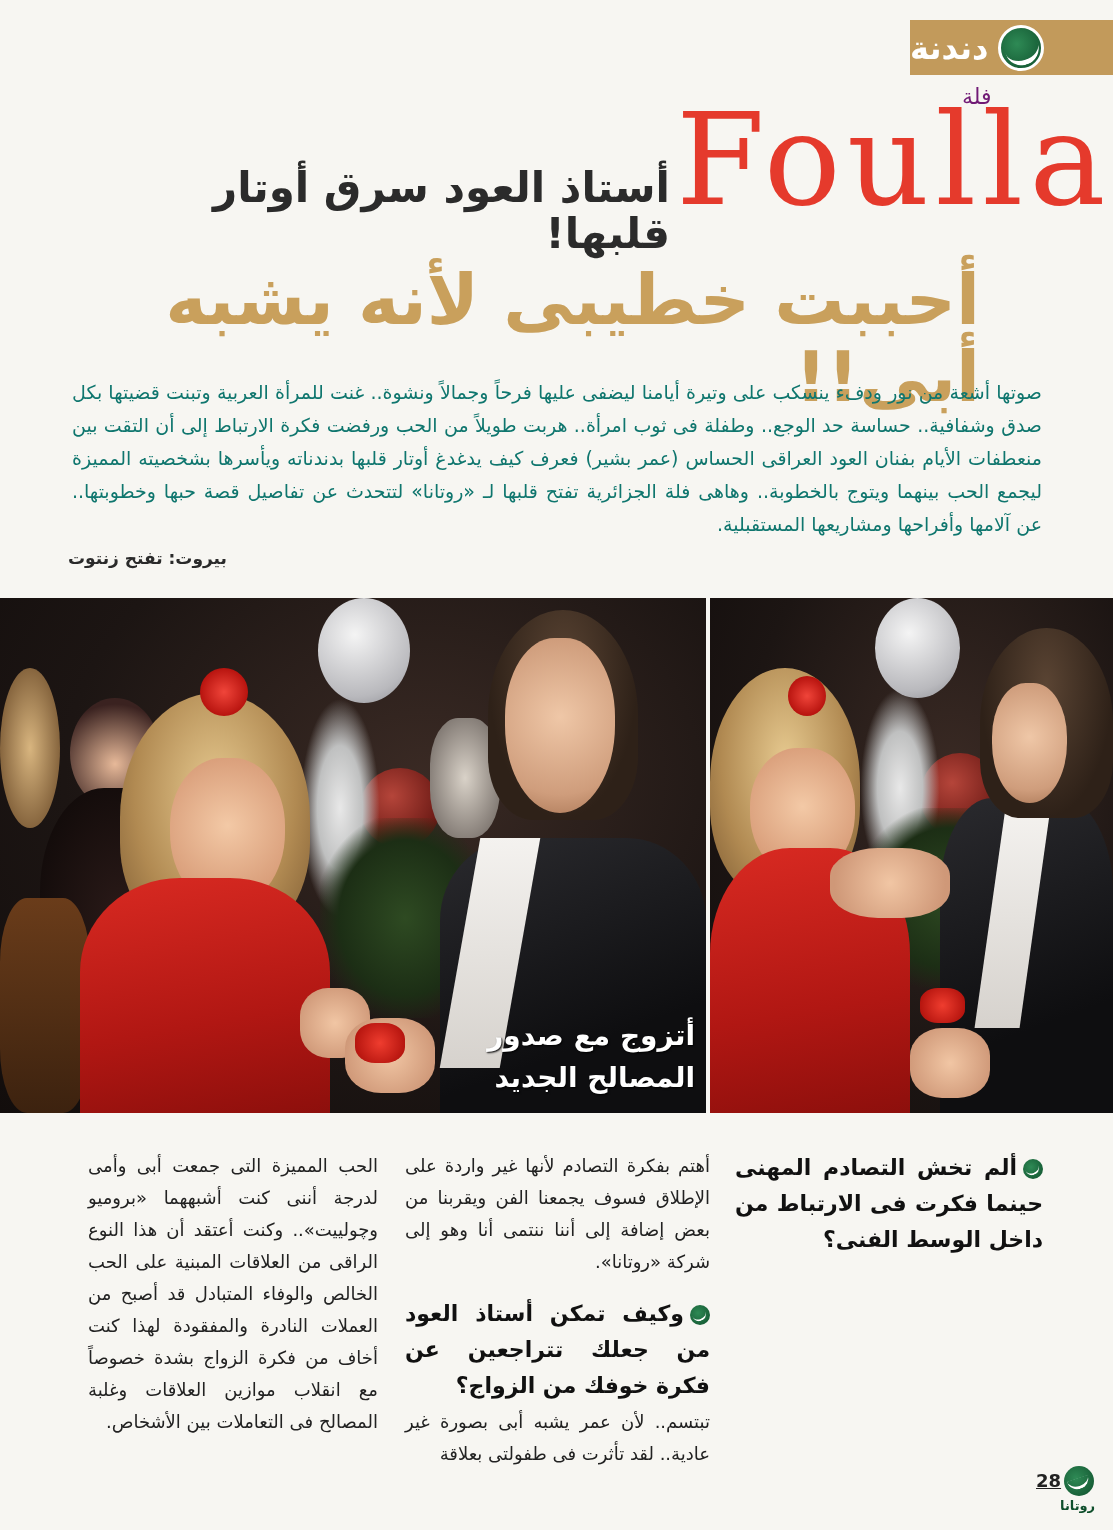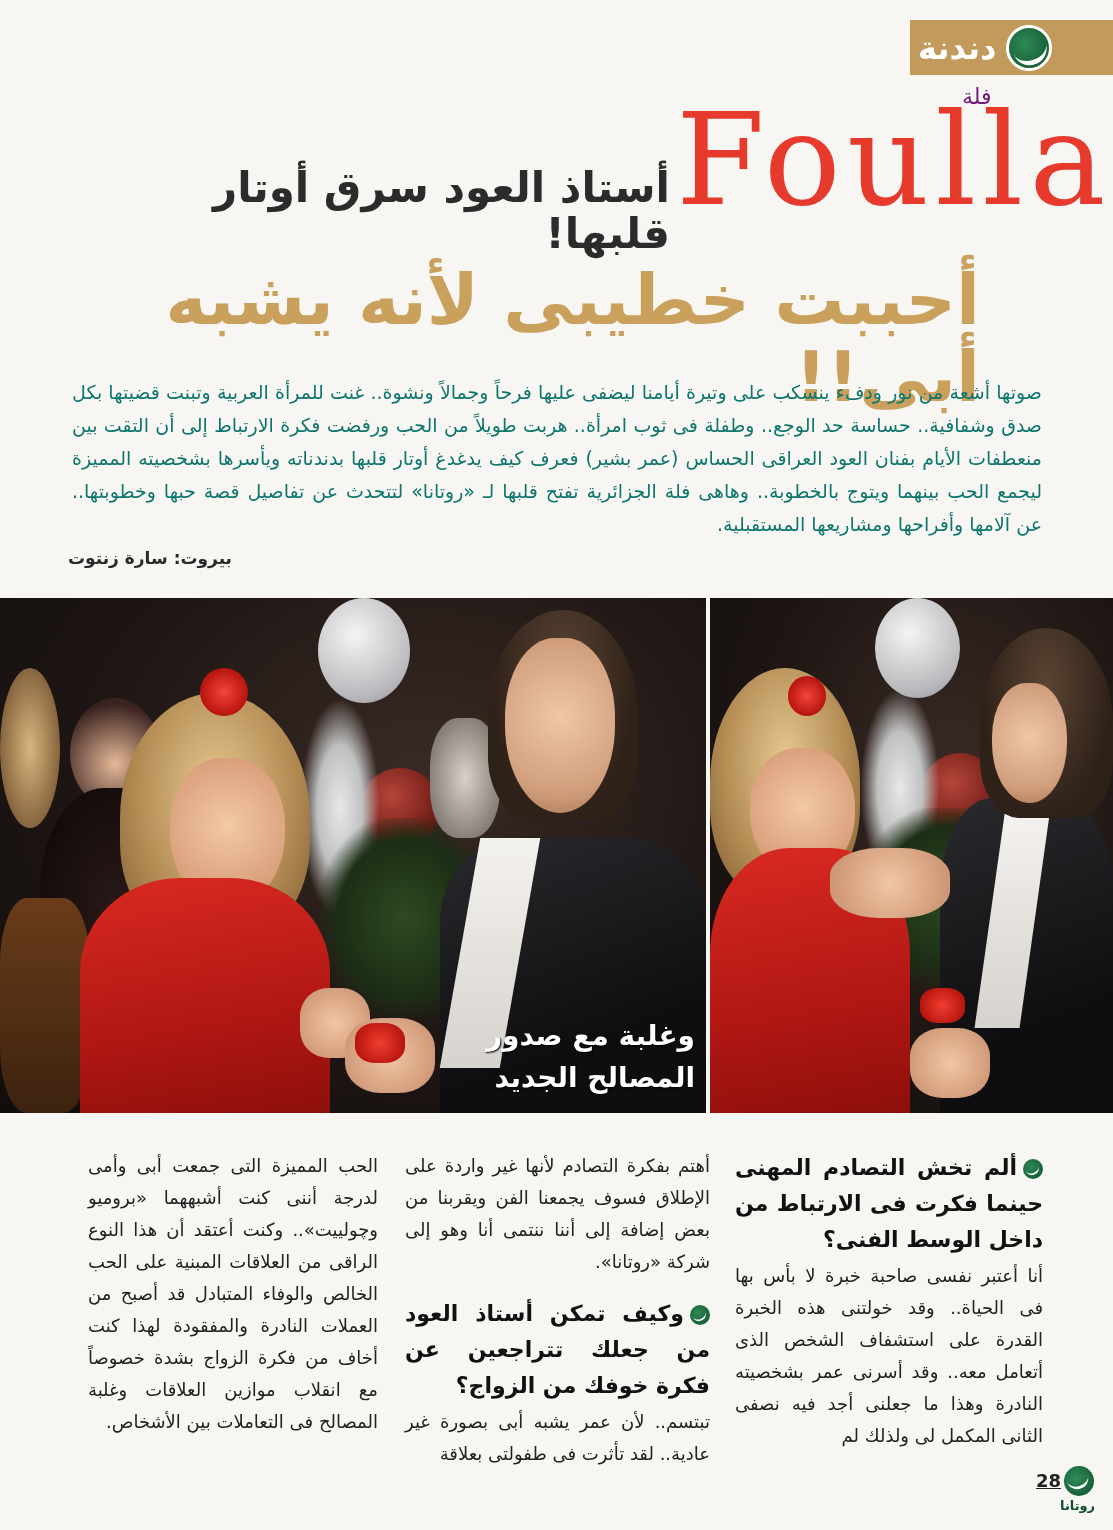--- a/index.html
+++ b/index.html
@@ -3,21 +3,21 @@
 <meta charset="utf-8">
 <style>
   * { box-sizing: border-box; margin: 0; padding: 0; }
   html, body { width: 1113px; height: 1530px; background: #f7f6f2; overflow: hidden; }
   body { position: relative; font-family: "DejaVu Sans", sans-serif; color: #1b1b1b; direction: rtl; }
 
   
   .section-badge { position: absolute; top: 20px; left: 910px; width: 203px; height: 55px; background: #c29a5b; display: flex; align-items: center; justify-content: flex-end; padding-right: 10px; gap: 10px; direction: rtl; }
   .section-badge .logo { width: 46px; height: 46px; border-radius: 50%; background: radial-gradient(circle at 40% 40%, #2e8a55, #0f4f2c); border: 3px solid #fff; position: relative; overflow: hidden; }
   .section-badge .logo::after { content: ""; position: absolute; left: 6px; top: 18px; width: 34px; height: 14px; border-bottom: 5px solid #fff; border-radius: 0 0 30px 30px; transform: rotate(-18deg); }
-  .section-badge .label { color: #fff; font-weight: bold; font-size: 32px; font-family: "DejaVu Sans", sans-serif; letter-spacing: 1px; margin-left: 8px; }
+  .section-badge .label { color: #fff; font-weight: bold; font-size: 32px; font-family: "DejaVu Sans", sans-serif; letter-spacing: 1px; }
 
   .artist-ar { position: absolute; top: 84px; left: 962px; width: 60px; text-align: left; font-size: 22px; color: #701a75; }
 
   .foulla-latin { position: absolute; top: 96px; left: 676px; font-family: "DejaVu Serif", serif; font-size: 128px; color: #e53a2c; letter-spacing: 6px; direction: ltr; font-weight: normal; line-height: 1; text-align: center; }
   .headline-1 { position: absolute; top: 165px; left: 140px; width: 530px; text-align: right; font-size: 42px; font-weight: bold; color: #2b2b2b; line-height: 1.1; }
   .headline-2 { position: absolute; top: 262px; left: 110px; width: 870px; text-align: right; font-size: 70px; font-weight: bold; color: #c9a05c; line-height: 1.1; }
 
   .intro { position: absolute; top: 376px; left: 72px; width: 970px; text-align: justify; font-size: 19px; font-weight: normal; line-height: 33px; color: #0f766e; }
   .byline { position: absolute; top: 548px; left: 68px; width: 300px; text-align: left; direction: rtl; font-size: 17px; font-weight: bold; color: #2a2a2a; }
   .byline span { display: inline-block; }
@@ -76,21 +76,21 @@
 
 <div class="foulla-latin">Foulla</div>
 
 <h2 class="headline-1">أستاذ العود سرق أوتار قلبها!</h2>
 <h1 class="headline-2">أحببت خطيبى لأنه يشبه أبى!!</h1>
 
 <p class="intro">صوتها أشعة من نور ودفء ينسكب على وتيرة أيامنا ليضفى عليها فرحاً وجمالاً ونشوة.. غنت للمرأة العربية وتبنت قضيتها بكل صدق وشفافية.. حساسة حد الوجع.. وطفلة فى ثوب امرأة.. هربت طويلاً من الحب ورفضت فكرة الارتباط إلى أن التقت بين منعطفات الأيام بفنان العود العراقى الحساس (عمر بشير) فعرف كيف يدغدغ أوتار قلبها بدندناته ويأسرها بشخصيته المميزة ليجمع الحب بينهما ويتوج بالخطوبة.. وهاهى فلة الجزائرية تفتح قلبها لـ «روتانا» لتتحدث عن تفاصيل قصة حبها وخطوبتها.. عن آلامها وأفراحها ومشاريعها المستقبلية.</p>
 
 <div class="byline">
   <span>بيروت:</span>
-  <span>سارة زنتوت</span>
+  <span>تفتح زنتوت</span>
 </div>
 
 <div class="photo photo-main">
   <div class="bg"></div>
   <div class="guest" style="left:0;top:70px;width:60px;height:160px;background:radial-gradient(ellipse,#d8b57f,#7b5a35 80%);"></div>
   <div class="guest" style="left:70px;top:100px;width:90px;height:110px;background:radial-gradient(circle at 50% 60%,#e7b999,#3a2220 75%);"></div>
   <div class="guest" style="left:40px;top:190px;width:160px;height:260px;background:radial-gradient(ellipse,#2a1a18,#120b0a 80%);border-radius:40%;"></div>
   <div class="guest" style="left:0;top:300px;width:90px;height:215px;background:linear-gradient(180deg,#6a3c1a,#3c220f);border-radius:30%;"></div>
   <div class="balloon white" style="left:318px;top:0;width:92px;height:105px;"></div>
   <div class="balloon red" style="left:360px;top:170px;width:80px;height:80px;"></div>
@@ -104,21 +104,21 @@
   <div class="man-jacket" style="left:440px;top:240px;width:266px;height:275px;"></div>
   <div class="man-shirt" style="left:460px;top:240px;width:60px;height:230px;transform:skewX(-10deg);"></div>
   <div class="man-hair" style="left:488px;top:12px;width:150px;height:210px;"></div>
   <div class="man-face" style="left:505px;top:40px;width:110px;height:175px;"></div>
   <div class="hand" style="left:300px;top:390px;width:70px;height:70px;"></div>
   <div class="hand" style="left:345px;top:420px;width:90px;height:75px;"></div>
   <div class="ring-box" style="left:355px;top:425px;width:50px;height:40px;"></div>
 </div>
 
 <div class="caption">
-  <div>وغلبة مع صدور</div>
+  <div>أتزوج مع صدور</div>
   <div>المصالح الجديد</div>
 </div>
 
 <div class="photo photo-side">
   <div class="bg"></div>
   <div class="balloon white" style="left:165px;top:0;width:85px;height:100px;"></div>
   <div class="balloon red" style="left:210px;top:155px;width:80px;height:85px;"></div>
   <div class="balloon white" style="left:280px;top:210px;width:70px;height:80px;opacity:.8;"></div>
   <div class="flowers" style="left:150px;top:90px;width:80px;height:200px;"></div>
   <div class="greenery" style="left:150px;top:210px;width:180px;height:180px;"></div>
@@ -132,21 +132,20 @@
   <div class="man-face" style="left:282px;top:85px;width:75px;height:120px;"></div>
   <div class="hand" style="left:120px;top:250px;width:120px;height:70px;"></div>
   <div class="hand" style="left:200px;top:430px;width:80px;height:70px;"></div>
   <div class="ring-box" style="left:210px;top:390px;width:45px;height:35px;"></div>
 </div>
 
 <div class="col col-right">
   <div class="question">
     <span class="q-icon"></span><span>ألم تخش التصادم المهنى حينما فكرت فى الارتباط من داخل الوسط الفنى؟</span>
   </div>
-  <span class="para">أنا أعتبر نفسى صاحبة خبرة لا بأس بها فى الحياة.. وقد خولتنى هذه الخبرة القدرة على استشفاف الشخص الذى أتعامل معه.. وقد أسرنى عمر بشخصيته النادرة وهذا ما جعلنى أجد فيه نصفى الثانى المكمل لى ولذلك لم</span>
 </div>
 
 <div class="col col-mid">
   <span class="para">أهتم بفكرة التصادم لأنها غير واردة على الإطلاق فسوف يجمعنا الفن ويقربنا من بعض إضافة إلى أننا ننتمى أنا وهو إلى شركة «روتانا».</span>
   <div class="spacer"></div>
   <div class="question">
     <span class="q-icon"></span><span>وكيف تمكن أستاذ العود من جعلك تتراجعين عن فكرة خوفك من الزواج؟</span>
   </div>
   <span class="para">تبتسم.. لأن عمر يشبه أبى بصورة غير عادية.. لقد تأثرت فى طفولتى بعلاقة</span>
 </div>

